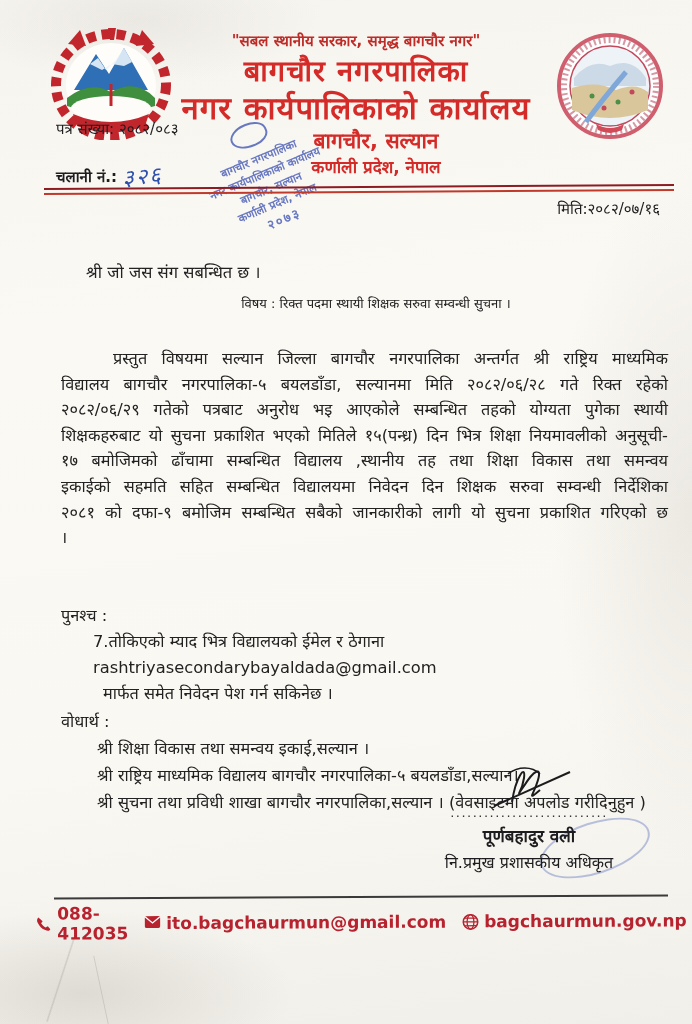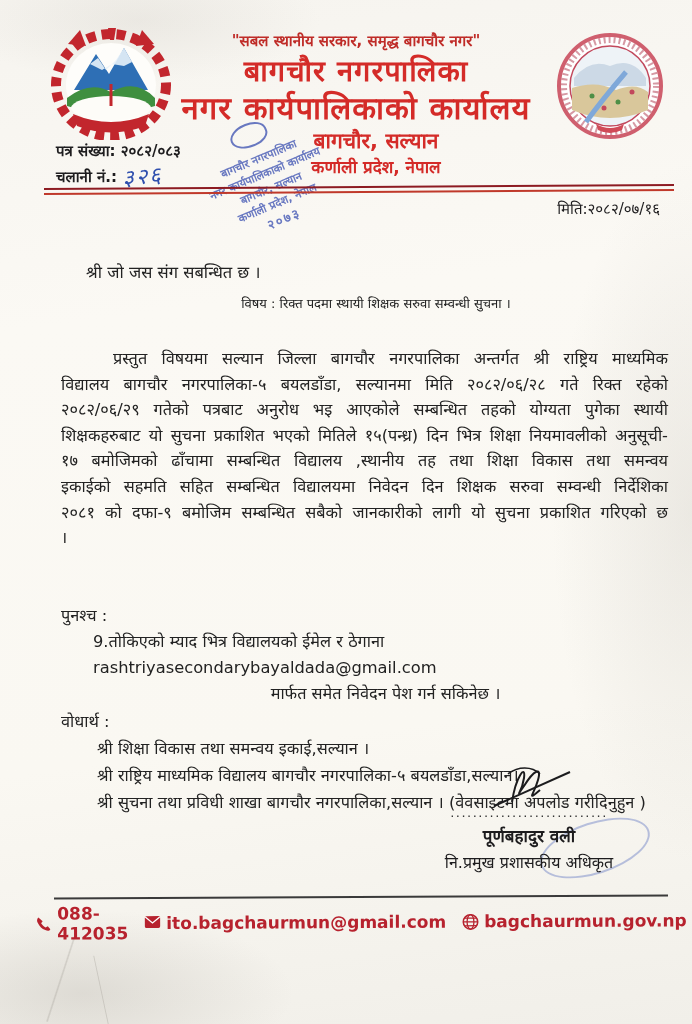--- a/index.html
+++ b/index.html
@@ -26,21 +26,21 @@
   .slogan{position:absolute;left:150px;right:130px;top:30px;text-align:center;
     color:#bf2c28;font-weight:bold;font-size:15px;}
   .title1{position:absolute;left:120px;right:100px;top:50px;text-align:center;
     color:#d42b28;font-weight:bold;font-size:29px;letter-spacing:1px;}
   .title2{position:absolute;left:100px;right:80px;top:86px;text-align:center;
     color:#d42b28;font-weight:bold;font-size:31px;letter-spacing:1px;}
   .place{position:absolute;left:200px;right:140px;top:126px;text-align:center;
     color:#d42b28;font-weight:bold;font-size:21px;}
   .province{position:absolute;left:200px;right:140px;top:155px;text-align:center;
     color:#d42b28;font-weight:bold;font-size:17px;}
-  .letterno{position:absolute;left:56px;top:140px;font-size:15px;font-weight:bold;color:#1e1d1f;}
+  .letterno{position:absolute;left:56px;top:118px;font-size:15px;font-weight:normal;color:#1e1d1f;}
   .chalani{position:absolute;left:56px;top:158px;font-size:15px;font-weight:bold;color:#1e1d1f;}
   .chalani .hand{display:inline-block;color:#2f4fae;font-size:22px;font-weight:normal;
     transform:rotate(-5deg) translateY(2px);font-style:italic;letter-spacing:2px;}
   .rule{position:absolute;left:44px;right:18px;top:186px;height:3px;
     border-top:2px solid #8d1b22;border-bottom:2px solid #c0392b;transform:rotate(-0.35deg);}
   .dateline{position:absolute;right:32px;top:198px;font-size:15px;color:#1e1d1f;}
 
   .stamp{position:absolute;left:176px;top:120px;width:180px;text-align:center;
     transform:rotate(-23deg);color:#4a5fc0;opacity:.82;font-size:11px;font-weight:bold;
     line-height:1.45;mix-blend-mode:multiply;}
@@ -51,21 +51,21 @@
   
   .salutation{position:absolute;left:86px;top:260px;font-size:16.5px;}
   .subject{position:absolute;left:130px;right:70px;top:294px;text-align:center;font-size:13px;}
   .para{position:absolute;left:61px;right:24px;top:346px;font-size:16.3px;line-height:25.6px;}
   .pline{text-align:justify;text-align-last:justify;}
   .pline.first{text-indent:52px;}
   .pline.last{text-align:left;text-align-last:left;}
   .afterpara{position:absolute;left:61px;right:24px;top:603px;font-size:16.3px;}
   .plabel{line-height:26px;}
   .note{margin-left:32px;line-height:26px;}
-  .note .cont{margin-left:10px;text-align:center;}
+  .note .cont{margin-left:10px;}
   .ccblock{margin-top:2px;}
   .cc{margin-left:36px;line-height:27px;}
 
   
   .sig{position:absolute;right:28px;top:762px;width:270px;text-align:center;}
   .sig svg{display:block;margin:0 auto;}
   .dots{font-size:13px;letter-spacing:1.5px;color:#333;line-height:10px;}
   .signame{font-size:17px;font-weight:bold;color:#1d1c1e;margin-top:6px;}
   .sigtitle{font-size:16px;color:#1d1c1e;margin-top:4px;}
   .sigstamp{position:absolute;right:40px;top:822px;width:110px;height:48px;
@@ -157,21 +157,21 @@
     <div class="pline">शिक्षकहरुबाट यो सुचना प्रकाशित भएको मितिले १५(पन्ध्र) दिन भित्र शिक्षा नियमावलीको अनुसूची-</div>
     <div class="pline">१७ बमोजिमको ढाँचामा सम्बन्धित विद्यालय ,स्थानीय तह तथा शिक्षा विकास तथा समन्वय</div>
     <div class="pline">इकाईको सहमति सहित सम्बन्धित विद्यालयमा निवेदन दिन शिक्षक सरुवा सम्वन्धी निर्देशिका</div>
     <div class="pline">२०८१ को दफा-९ बमोजिम सम्बन्धित सबैको जानकारीको लागी यो सुचना प्रकाशित गरिएको छ</div>
     <div class="pline last">।</div>
   </div>
 
   <div class="afterpara">
     <div class="plabel">पुनश्च :</div>
     <div class="note">
-      <div>9.तोकिएको म्याद भित्र विद्यालयको ईमेल र ठेगाना rashtriyasecondarybayaldada@gmail.com</div>
+      <div>7.तोकिएको म्याद भित्र विद्यालयको ईमेल र ठेगाना rashtriyasecondarybayaldada@gmail.com</div>
       <div class="cont">मार्फत समेत  निवेदन पेश गर्न सकिनेछ ।</div>
     </div>
     <div class="plabel ccblock">वोधार्थ :</div>
     <div class="cc">श्री शिक्षा विकास तथा समन्वय इकाई,सल्यान ।</div>
     <div class="cc">श्री राष्ट्रिय माध्यमिक विद्यालय बागचौर नगरपालिका-५ बयलडाँडा,सल्यान।</div>
     <div class="cc">श्री सुचना तथा प्रविधी शाखा बागचौर नगरपालिका,सल्यान । (वेवसाइटमा अपलोड गरीदिनुहुन )</div>
   </div>
 
   <div class="sigstamp"></div>
   <div class="sig">

